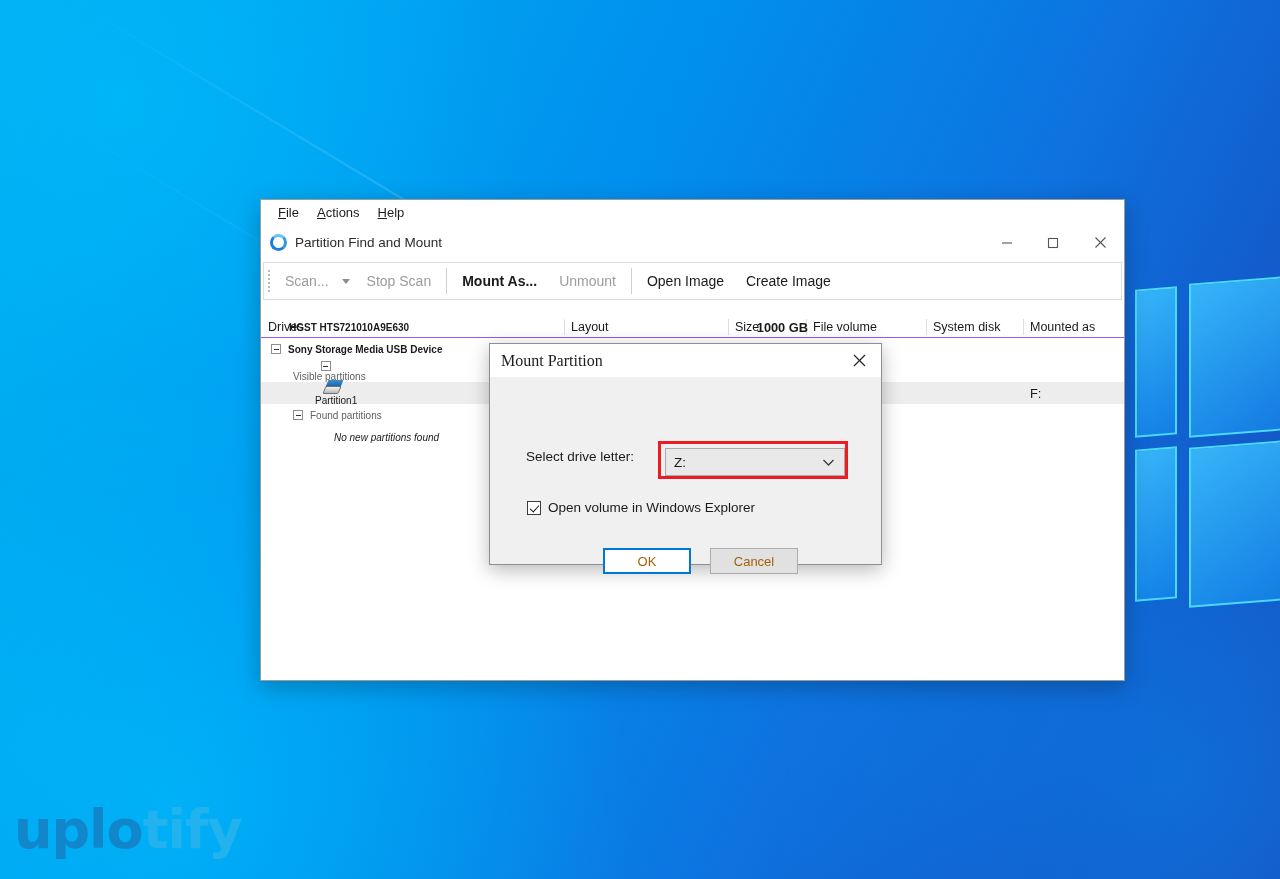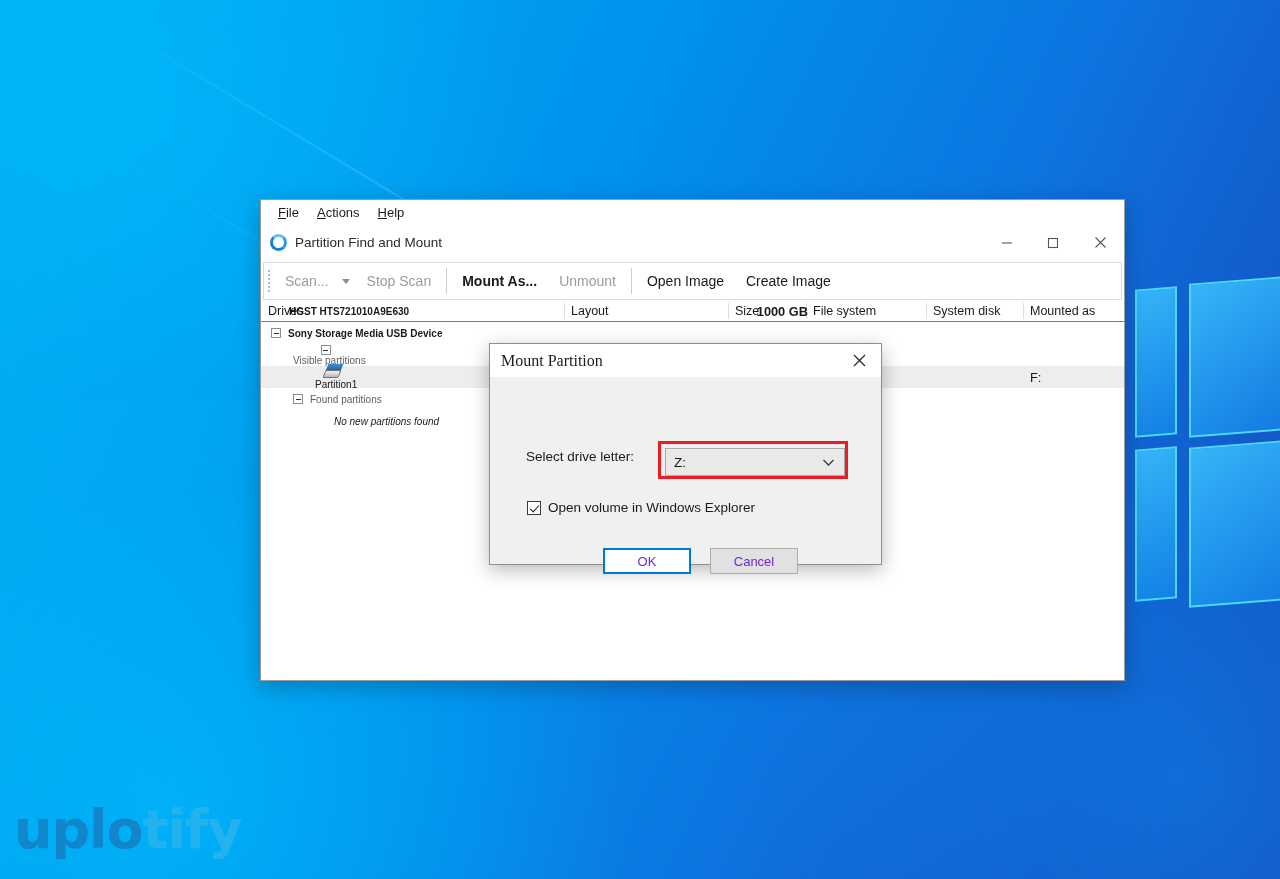--- a/index.html
+++ b/index.html
@@ -125,21 +125,21 @@
   }
   .menu-item u { text-decoration: underline; }
 
   #toolbar {
     height: 38px;
     display: flex; align-items: stretch;
     border: 1px solid #d7d7d7;
     border-left: none; border-right: none;
     background: #ffffff;
     flex: 0 0 auto;
-    margin: 3px 2px 0 2px;
+    margin: 3px 2px 16px 2px;
     border: 1px solid #dcdcdc;
   }
   .grip {
     width: 10px;
     display: flex; align-items: center; justify-content: center;
     flex: 0 0 auto;
   }
   .grip .dots {
     width: 2px; height: 22px;
     background-image: repeating-linear-gradient(to bottom, #b9b9b9 0 2px, transparent 2px 4px);
@@ -312,21 +312,21 @@
   }
   #chk-label {
     font-size: 13.5px; color: #1a1a1a;
     font-family: "Liberation Sans", sans-serif;
   }
 
   .dlg-btn {
     position: absolute;
     height: 26px;
     display: flex; align-items: center; justify-content: center;
-    font-size: 13px; color: #6d28d9;
+    font-size: 13px; color: #a16207;
     font-family: "Liberation Sans", sans-serif;
   }
   #btn-ok {
     left: 113px; top: 171px; width: 88px;
     background: #ffffff;
     border: 2px solid #0078d7;
   }
   #btn-cancel {
     left: 220px; top: 171px; width: 88px;
     background: #e1e1e1;
@@ -398,21 +398,21 @@
       <div class="tb-btn">Create Image</div>
     </div>
 
     <div id="listview">
       <div id="col-header">
           <div class="col" style="left: 0px; width: 303px;">Drives</div>
           <div class="col" style="left: 303px; width: 164px;">Layout</div>
           <div class="colsep" style="left: 303px;"></div>
           <div class="col" style="left: 467px; width: 78px;">Size</div>
           <div class="colsep" style="left: 467px;"></div>
-          <div class="col" style="left: 545px; width: 120px;">File system</div>
+          <div class="col" style="left: 545px; width: 120px;">File volume</div>
           <div class="colsep" style="left: 545px;"></div>
           <div class="col" style="left: 665px; width: 97px;">System disk</div>
           <div class="colsep" style="left: 665px;"></div>
           <div class="col" style="left: 762px; width: 101px;">Mounted as</div>
           <div class="colsep" style="left: 762px;"></div>
         </div>
       <div id="rows-container">
           <div class="row" style="top: 0px;">
             <div class="cell-name bold" style="left: 28px;">
               <span>HGST HTS721010A9E630</span>

